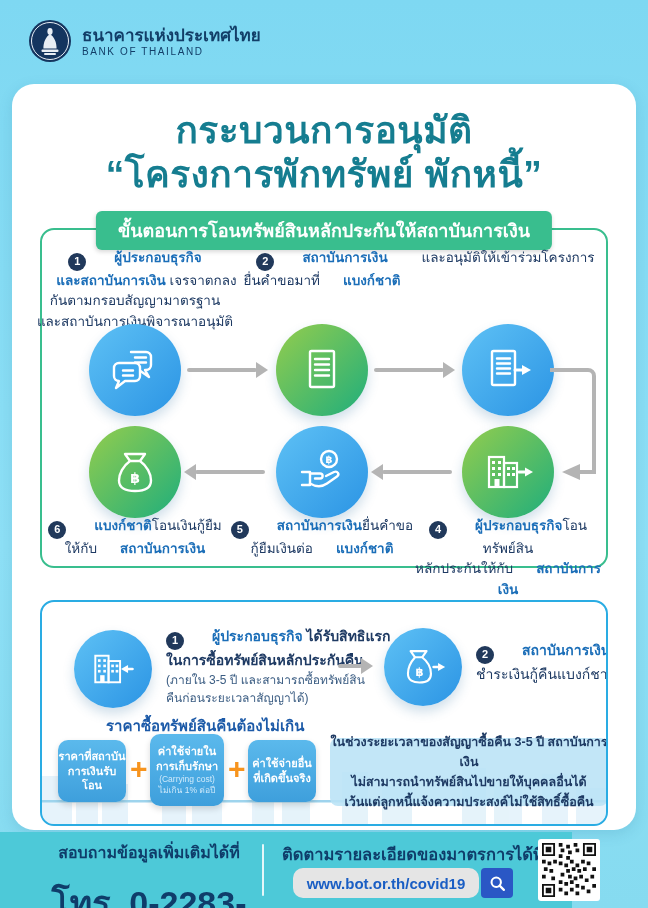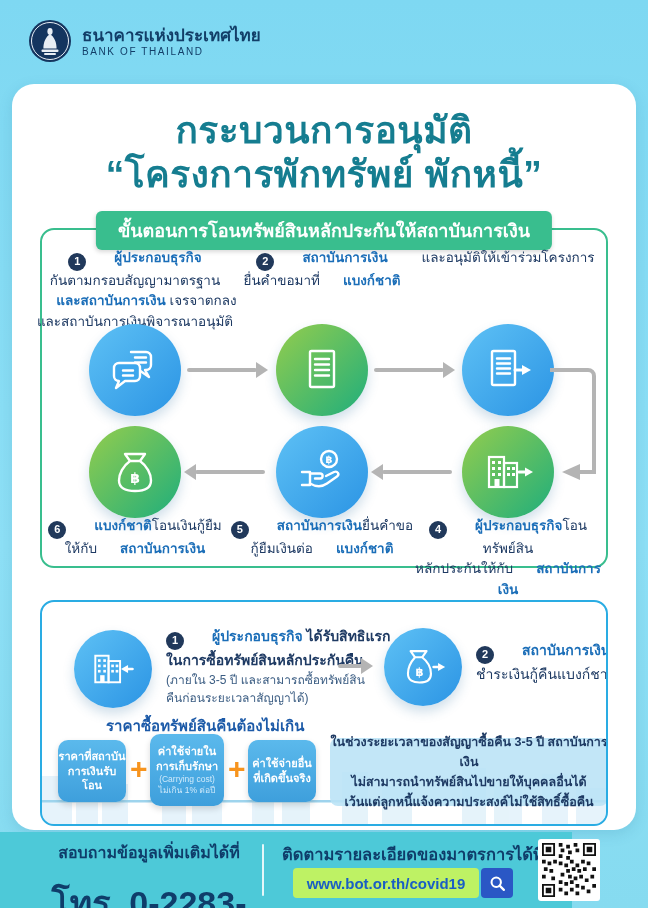--- a/index.html
+++ b/index.html
@@ -65,21 +65,21 @@
               flex-direction:column; justify-content:center;align-items:center; }
   .skyline { position:absolute; left:0; bottom:0; width:100%; height:74px; opacity:.5; pointer-events:none; }
 
   
   .footer { position:absolute; left:0; top:832px; width:572px; height:76px; background:#4DC9D8; }
   .f-left { position:absolute; left:36px; top:8px; width:226px; text-align:center; color:#0F3D6A; }
   .f-title { font-size:16px; font-weight:bold; }
   .f-phone { font-size:34px; font-weight:bold; margin-top:11px; }
   .f-div { position:absolute; left:262px; top:12px; width:2px; height:52px; background:rgba(255,255,255,.85); border-radius:1px; }
   .f-follow { position:absolute; left:282px; top:9px; font-size:16.5px; font-weight:bold; color:#0F3D6A; }
-  .url-bar { position:absolute; left:293px; top:36px; width:186px; height:30px; background:#bef264; border-radius:4px;
+  .url-bar { position:absolute; left:293px; top:36px; width:186px; height:30px; background:#e5e5e5; border-radius:10px;
              display:flex; align-items:center; justify-content:center; font-size:15px; font-weight:bold; color:#1A5EC4; }
   .search-btn { position:absolute; left:481px; top:36px; width:32px; height:30px; background:#2A57C5; border-radius:4px;
                 display:flex; align-items:center; justify-content:center; border:none; cursor:pointer; }
   .qr { position:absolute; left:538px; top:7px; width:62px; height:62px; background:#fff; border-radius:3px; padding:4px; }
   .qr svg { width:100%; height:100%; }
 </style>
 </head>
 <body>
 
 <div class="page">
@@ -104,22 +104,22 @@
   <div class="card">
 
     <div class="title1">กระบวนการอนุมัติ</div>
     <div class="title2">“โครงการพักทรัพย์ พักหนี้”</div>
 
     <div class="sect sect1">
       <div class="banner banner-green">ขั้นตอนการโอนทรัพย์สินหลักประกันให้สถาบันการเงิน</div>
 
       <div class="step" style="left:-10px;top:18px">
         <div><span class="badge">1</span><span class="bb">ผู้ประกอบธุรกิจ</span></div>
+        <div><span class="bb">และสถาบันการเงิน</span><span> เจรจาตกลง</span></div>
         <div>กันตามกรอบสัญญามาตรฐาน</div>
-        <div><span class="bb">และสถาบันการเงิน</span><span> เจรจาตกลง</span></div>
         <div>และสถาบันการเงินพิจารณาอนุมัติ</div>
       </div>
 
       <div class="step" style="left:177px;top:18px">
         <div><span class="badge">2</span><span class="bb">สถาบันการเงิน</span></div>
         <div><span>ยื่นคำขอมาที่</span><span class="bb">แบงก์ชาติ</span></div>
       </div>
 
       <div class="step" style="left:363px;top:18px">
         <div>และอนุมัติให้เข้าร่วมโครงการ</div>

